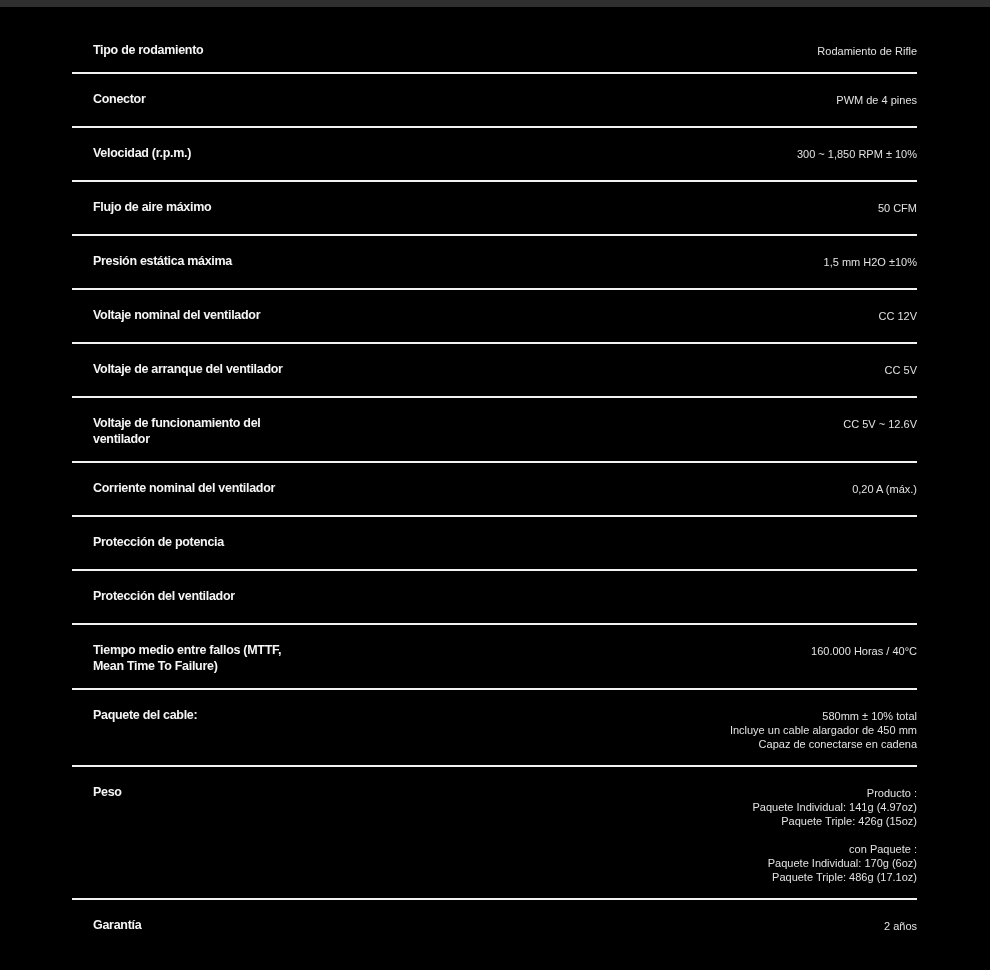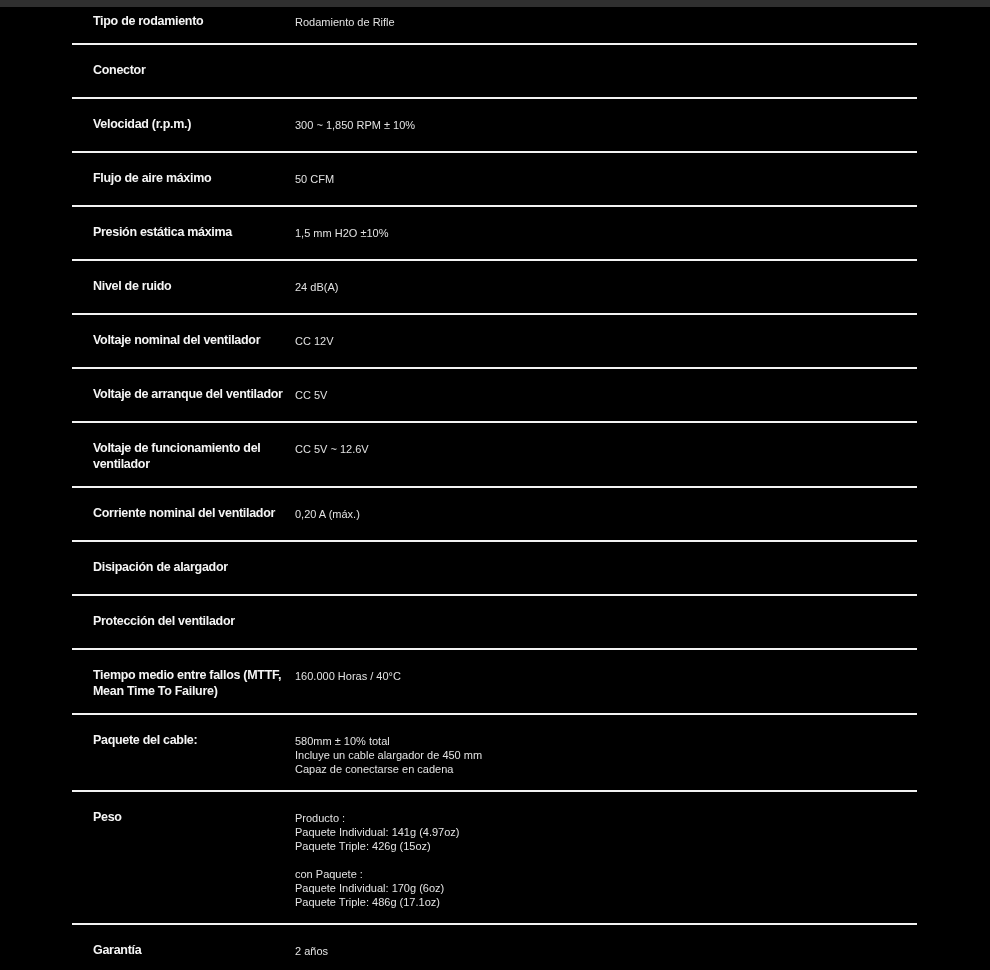--- a/index.html
+++ b/index.html
@@ -27,20 +27,21 @@
   .spec-row{
     display:flex;
     align-items:flex-start;
     border-bottom:2px solid var(--divider);
     padding:17px 0 14px 0;
     min-height:54px;
   }
   .spec-row.first{
     padding-top:6px;
     min-height:35px;
+    margin-top:29px;
   }
   .spec-row.last{
     border-bottom:none;
   }
   .spec-label{
     flex:0 0 200px;
     margin-left:21px;
     font-size:12.5px;
     font-weight:bold;
     line-height:16px;
@@ -51,37 +52,41 @@
     flex:1;
     margin-left:2px;
     padding-top:2px;
     font-size:11px;
     line-height:14px;
     color:var(--value);
   }
   .value-line{
     min-height:14px;
     white-space:pre-wrap;
+    text-align:right;
   }
 </style>
 </head>
 <body>
 
 <div class="top-bar"></div>
 
 <div class="spec-table">
   <div class="spec-row first">
     <div class="spec-label">Tipo de rodamiento</div>
     <div class="spec-value">
         <div class="value-line">Rodamiento de Rifle</div>
       </div>
   </div>
 
   <div class="spec-row">
     <div class="spec-label">Conector</div>
+    <div class="spec-value">
+        <div class="value-line">PWM de 4 pines</div>
+      </div>
   </div>
 
   <div class="spec-row">
     <div class="spec-label">Velocidad (r.p.m.)</div>
     <div class="spec-value">
         <div class="value-line">300 ~ 1,850 RPM ± 10%</div>
       </div>
   </div>
 
   <div class="spec-row">
@@ -91,26 +96,20 @@
       </div>
   </div>
 
   <div class="spec-row">
     <div class="spec-label">Presión estática máxima</div>
     <div class="spec-value">
         <div class="value-line">1,5 mm H2O ±10%</div>
       </div>
   </div>
 
-  <div class="spec-row">
-    <div class="spec-label">Nivel de ruido</div>
-    <div class="spec-value">
-        <div class="value-line">24 dB(A)</div>
-      </div>
-  </div>
 
   <div class="spec-row">
     <div class="spec-label">Voltaje nominal del ventilador</div>
     <div class="spec-value">
         <div class="value-line">CC 12V</div>
       </div>
   </div>
 
   <div class="spec-row">
     <div class="spec-label">Voltaje de arranque del ventilador</div>
@@ -127,21 +126,21 @@
   </div>
 
   <div class="spec-row">
     <div class="spec-label">Corriente nominal del ventilador</div>
     <div class="spec-value">
         <div class="value-line">0,20 A (máx.)</div>
       </div>
   </div>
 
   <div class="spec-row">
-    <div class="spec-label">Disipación de alargador</div>
+    <div class="spec-label">Protección de potencia</div>
   </div>
 
   <div class="spec-row">
     <div class="spec-label">Protección del ventilador</div>
   </div>
 
   <div class="spec-row">
     <div class="spec-label">Tiempo medio entre fallos (MTTF, Mean Time To Failure)</div>
     <div class="spec-value">
         <div class="value-line">160.000 Horas / 40°C</div>

